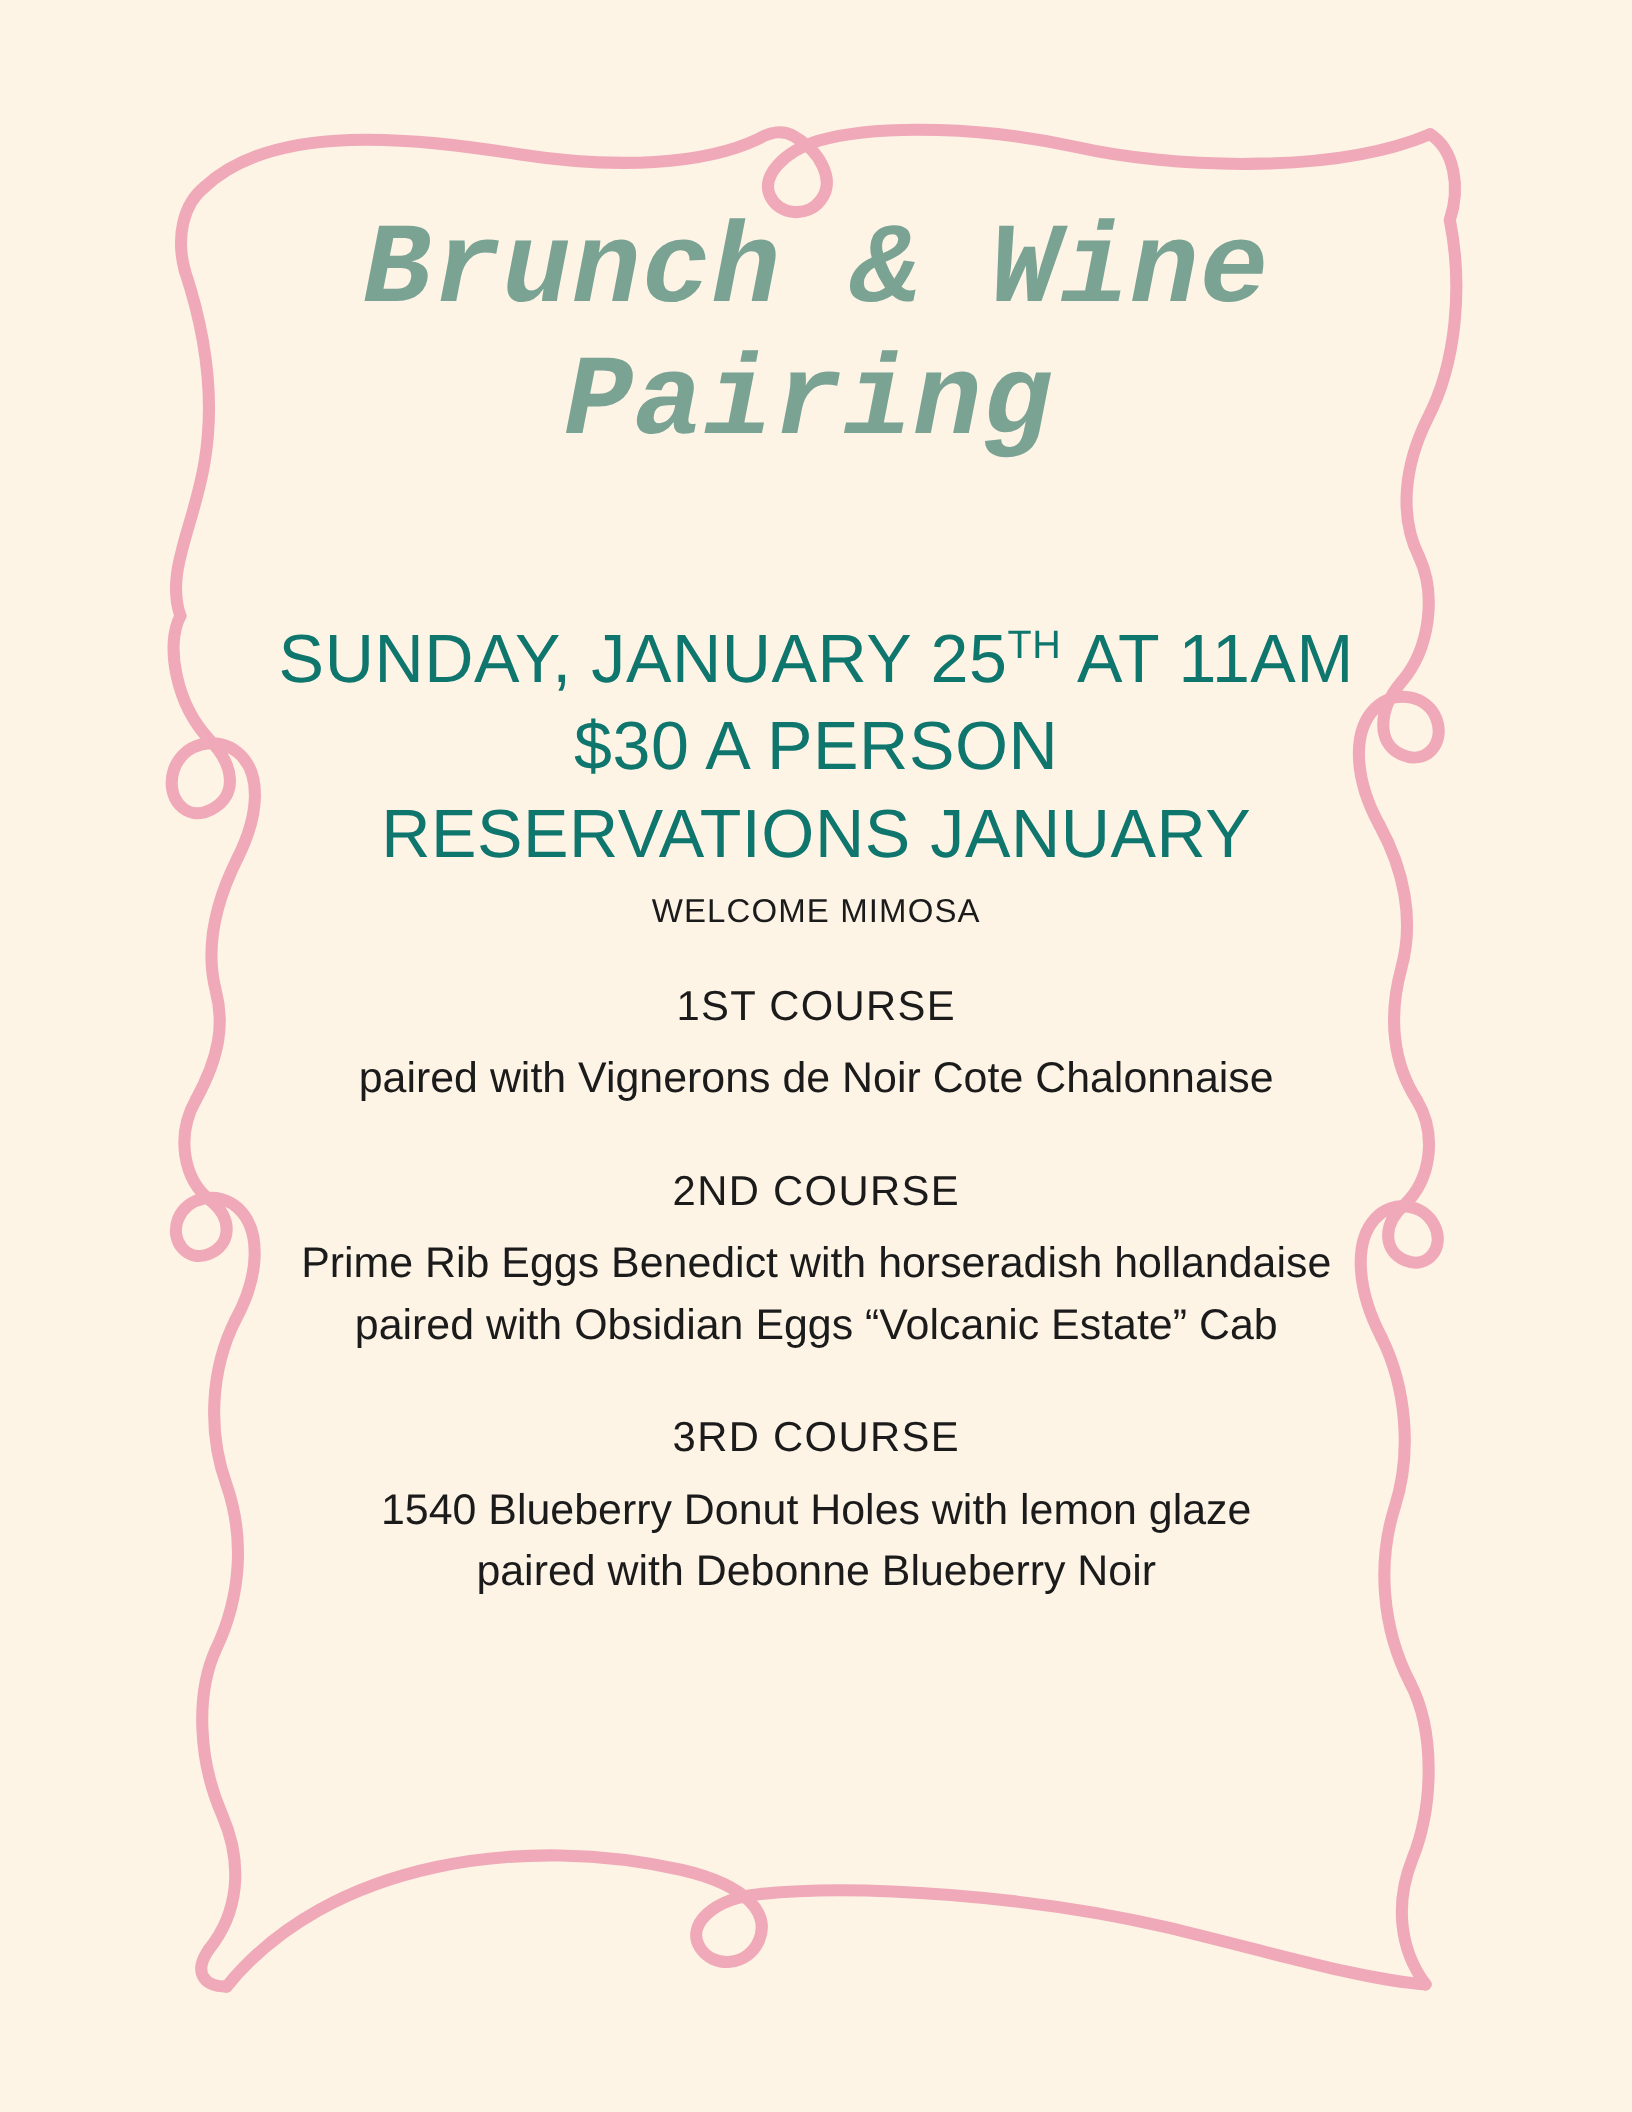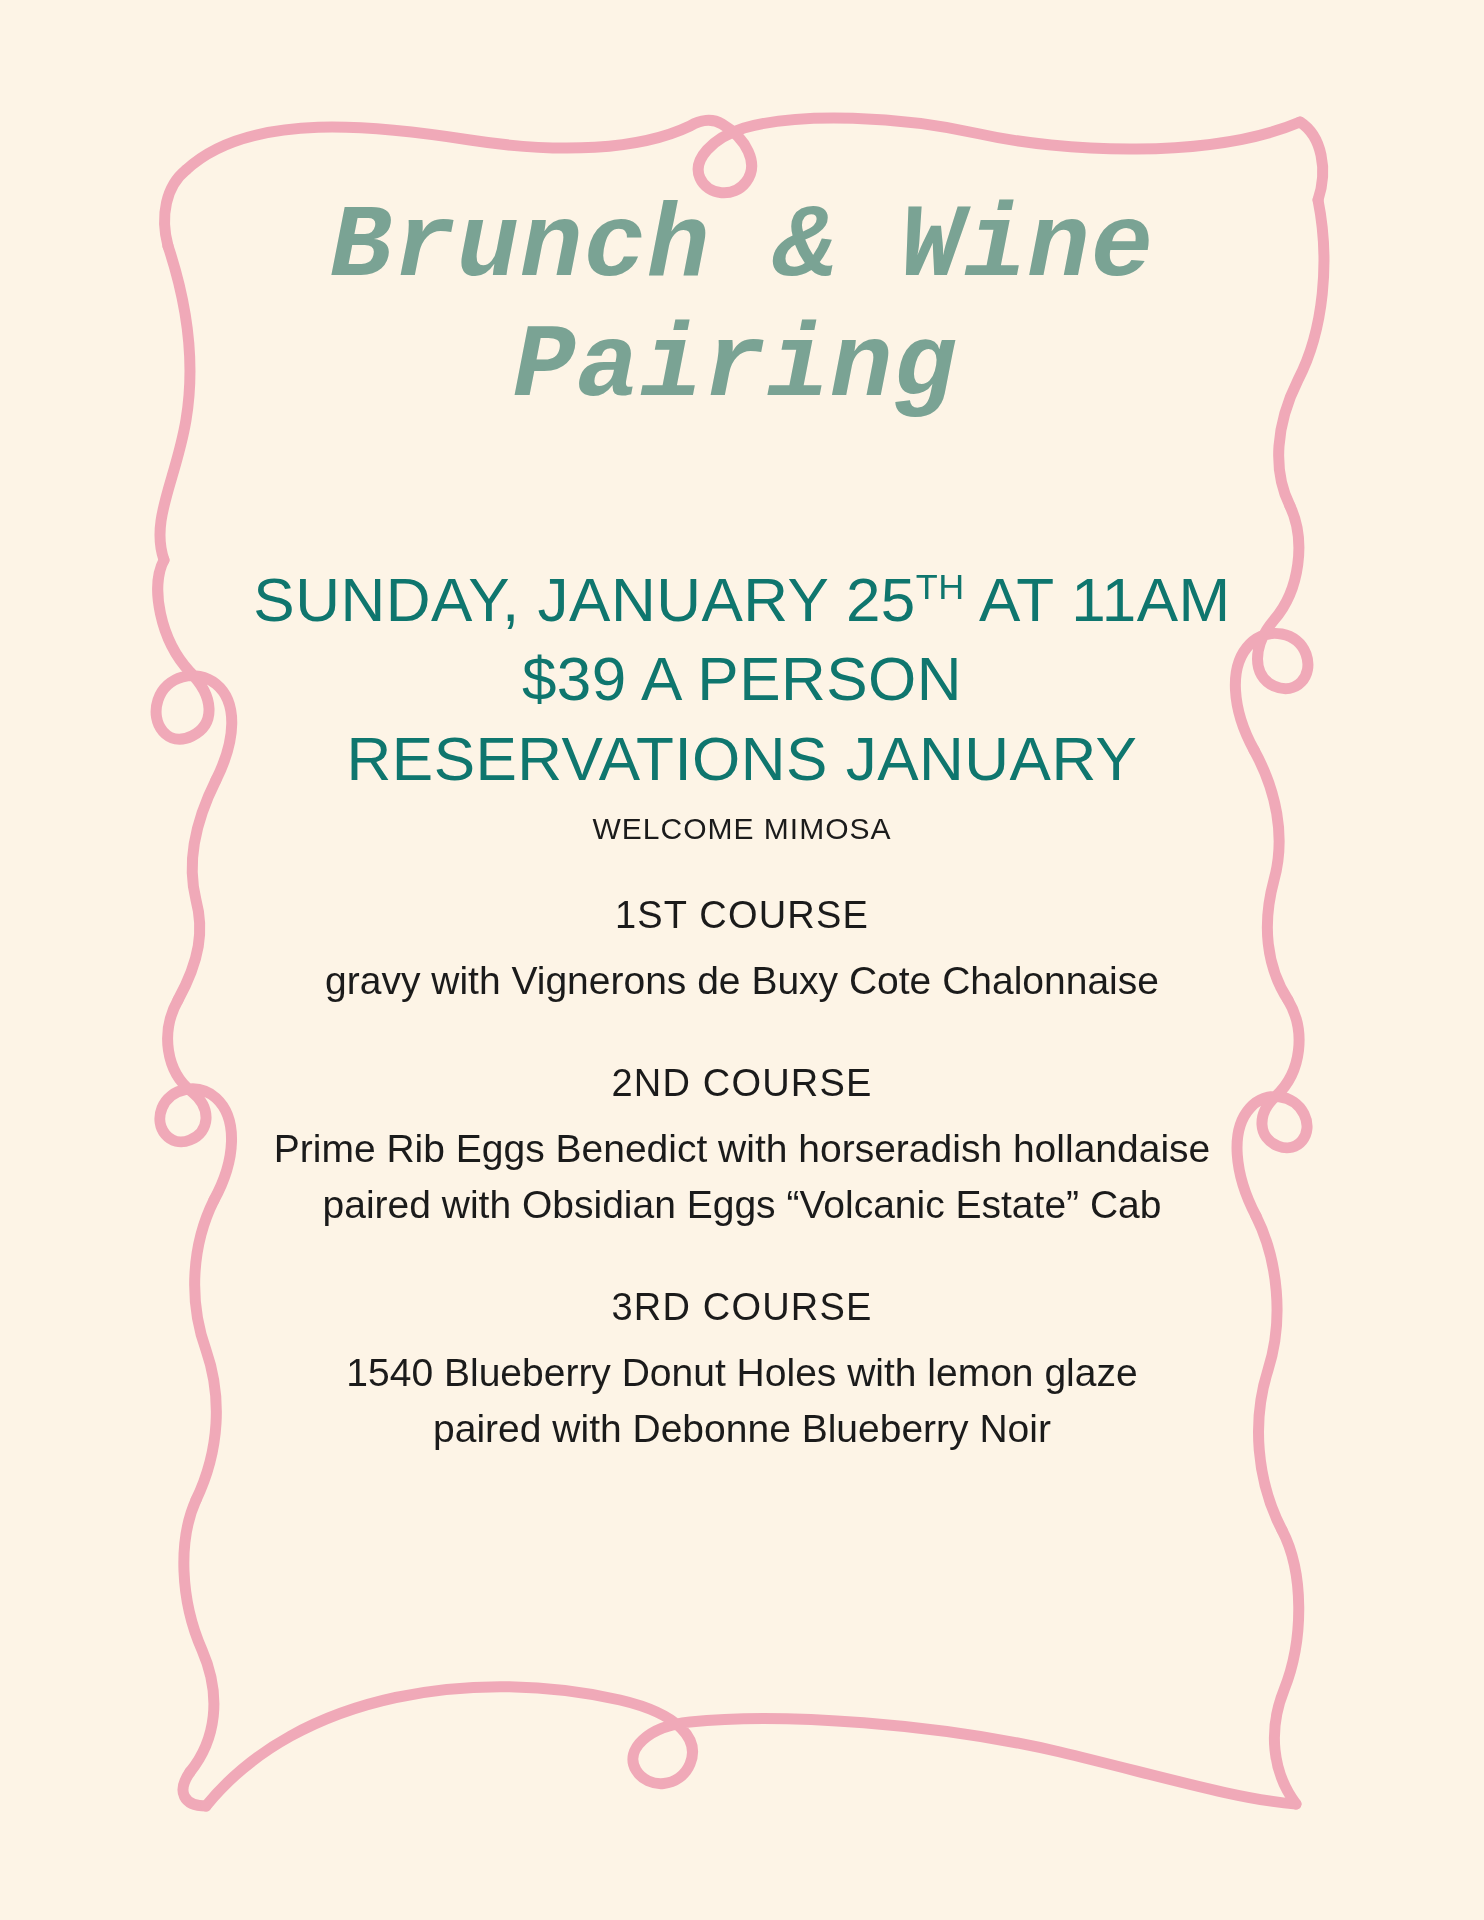--- a/index.html
+++ b/index.html
@@ -149,31 +149,31 @@
 
     <div class="title-block">
       <div class="title-line title-line-1">Brunch &amp; Wine</div>
       <div class="title-line title-line-2">Pairing</div>
     </div>
 
     <div class="details">
       <div class="detail-line">
         <span>SUNDAY, JANUARY 25</span><sup>TH</sup><span> AT 11AM</span>
       </div>
-      <div class="detail-line">$39 A PERSON</div>
+      <div class="detail-line">$30 A PERSON</div>
       <div class="detail-line">RESERVATIONS JANUARY</div>
     </div>
 
     <div class="welcome">WELCOME MIMOSA</div>
 
     <div class="courses">
 
       <div class="course">
         <div class="course-heading">1ST COURSE</div>
-        <div class="course-pairing">gravy with Vignerons de Buxy Cote Chalonnaise</div>
+        <div class="course-pairing">paired with Vignerons de Noir Cote Chalonnaise</div>
       </div>
 
       <div class="course">
         <div class="course-heading">2ND COURSE</div>
         <div class="course-dish">Prime Rib Eggs Benedict with horseradish hollandaise</div>
         <div class="course-pairing">paired with Obsidian Eggs “Volcanic Estate” Cab</div>
       </div>
 
       <div class="course">
         <div class="course-heading">3RD COURSE</div>

